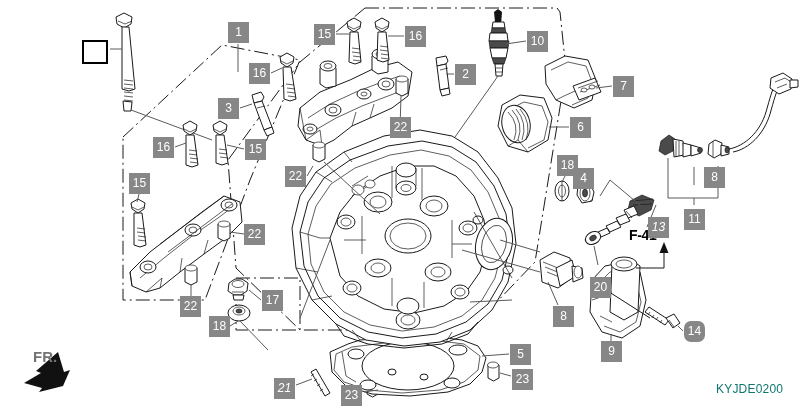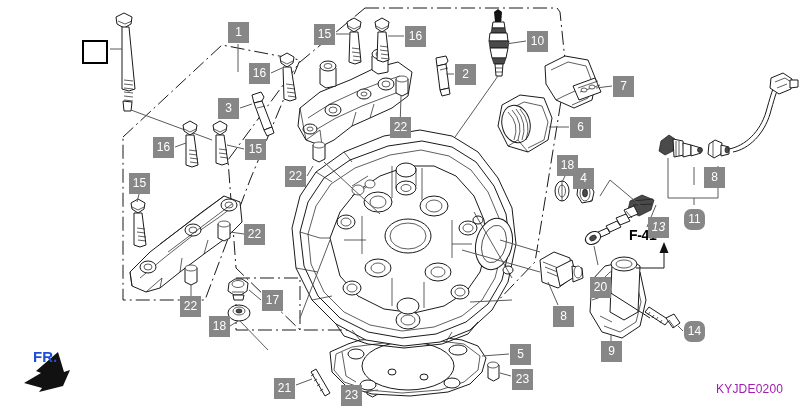--- a/index.html
+++ b/index.html
@@ -43,28 +43,28 @@
     font-size:14px;
     color:#000000;
     letter-spacing:-0.3px;
     white-space:nowrap;
   }
   .frtext{
     position:absolute;
     font-family:"Liberation Sans", sans-serif;
     font-weight:bold;
     font-size:15px;
-    color:#1d4ed8;
+    color:#737373;
     white-space:nowrap;
   }
   .partno{
     position:absolute;
     font-family:"Liberation Sans", sans-serif;
     font-size:12px;
-    color:#a21caf;
+    color:#0f766e;
     letter-spacing:0.2px;
     white-space:nowrap;
     text-align:right;
   }
 </style>
 </head>
 <body>
 
 <div id="page">
 
@@ -612,28 +612,28 @@
   <div class="callout" style="left:218px;top:98px;">3</div>
   <div class="callout" style="left:570px;top:117px;">6</div>
   <div class="callout" style="left:153px;top:137px;">16</div>
   <div class="callout" style="left:245px;top:139px;">15</div>
   <div class="callout" style="left:557px;top:155px;">18</div>
   <div class="callout" style="left:573px;top:168px;">4</div>
   <div class="callout" style="left:129px;top:173px;">15</div>
   <div class="callout" style="left:285px;top:166px;">22</div>
   <div class="callout" style="left:704px;top:167px;">8</div>
   <div class="callout" style="left:390px;top:117px;">22</div>
-  <div class="callout" style="left:684px;top:209px;border-radius:7px;">11</div>
+  <div class="callout" style="left:684px;top:209px;">11</div>
   <div class="callout" style="left:648px;top:217px;font-style:italic;">13</div>
   <div class="callout" style="left:244px;top:224px;">22</div>
   <div class="callout" style="left:590px;top:277px;">20</div>
   <div class="callout" style="left:553px;top:306px;">8</div>
   <div class="callout" style="left:262px;top:290px;">17</div>
   <div class="callout" style="left:180px;top:296px;">22</div>
   <div class="callout" style="left:209px;top:316px;text-align:center;">18</div>
   <div class="callout" style="left:601px;top:341px;">9</div>
   <div class="callout" style="left:684px;top:321px;border-radius:7px;">14</div>
   <div class="callout" style="left:510px;top:344px;">5</div>
   <div class="callout" style="left:512px;top:369px;">23</div>
-  <div class="callout" style="left:274px;top:378px;">21</div>
+  <div class="callout" style="left:274px;top:378px;font-style:italic;">21</div>
   <div class="callout" style="left:341px;top:385px;">23</div>
 
 </div>
 
 </body></html>

